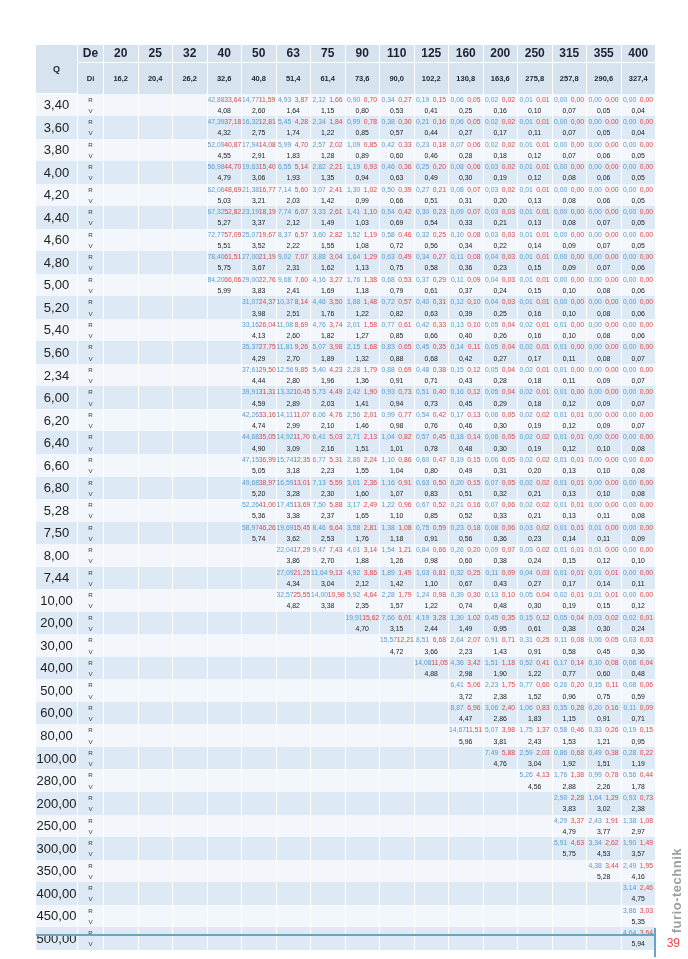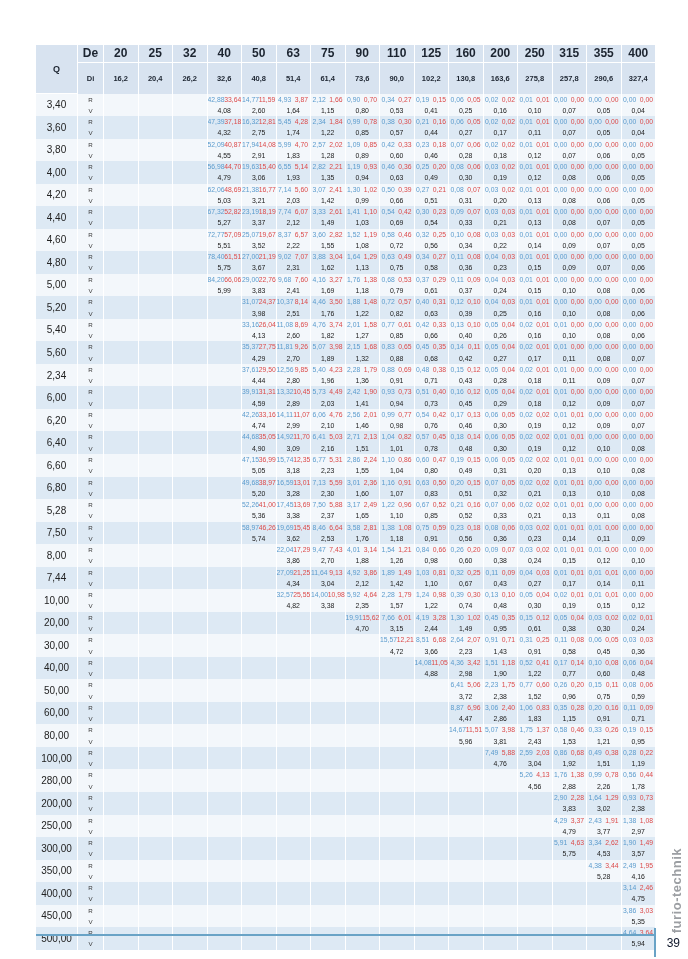--- a/index.html
+++ b/index.html
@@ -17,33 +17,33 @@
   th,td{padding:0;margin:0;overflow:hidden;white-space:nowrap;vertical-align:middle;
         box-sizing:border-box;}
   thead th{height:16.5px;line-height:16.5px;font-size:12px;font-weight:bold;color:#1c2430;
         background:var(--header-bg);border-right:1.5px solid #fff;text-align:center;}
   thead tr.de-row th{border-bottom:1.5px solid #fff;}
   thead th.q-h{font-size:9px;}
   thead tr.di-row th{height:31px;line-height:15px;font-size:7.5px;}
   tbody td{height:11.26px;line-height:11.26px;font-size:7px;border-right:1.5px solid #fff;}
   tbody tr.gw td{background:var(--stripe-white);}
   tbody tr.gb td{background:var(--stripe-blue);}
-  td.q{font-size:10px;color:var(--dark);text-align:center;margin-top:39px;}
+  td.q{font-size:13px;color:var(--dark);text-align:center;margin-top:39px;}
   td.sub{font-size:6.2px;color:var(--label);text-align:center;}
   td.rc .b{display:inline-block;width:50%;text-align:right;color:var(--blue);
            padding-right:2px;box-sizing:border-box;font-size:6.8px;}
   td.rc .r{display:inline-block;width:50%;text-align:right;color:var(--red);
            padding-right:2px;box-sizing:border-box;font-size:6.8px;}
   td.vc{text-align:center;color:var(--dark);font-size:6.9px;}
   .bottom-rule{position:absolute;left:36px;top:934px;width:620px;height:2px;background:var(--rule);}
   .brand{position:absolute;right:4px;bottom:26px;writing-mode:vertical-rl;
          transform:rotate(180deg);font-size:13px;font-weight:bold;color:#9c9fa3;
          letter-spacing:0.5px;}
   .pagebar{position:absolute;right:32px;bottom:2px;width:2px;height:29px;background:var(--rule);}
-  .pagenum{position:absolute;right:8px;bottom:9px;font-size:12px;color:#0f172a;margin-top:11px;}
+  .pagenum{position:absolute;right:8px;bottom:9px;font-size:12px;color:#ef4444;margin-top:11px;}
 </style>
 </head>
 <body>
 
 <div class="page">
   <table>
       <colgroup>
         <col class="c-q">
         <col class="c-sub">
         <col class="c-d">

